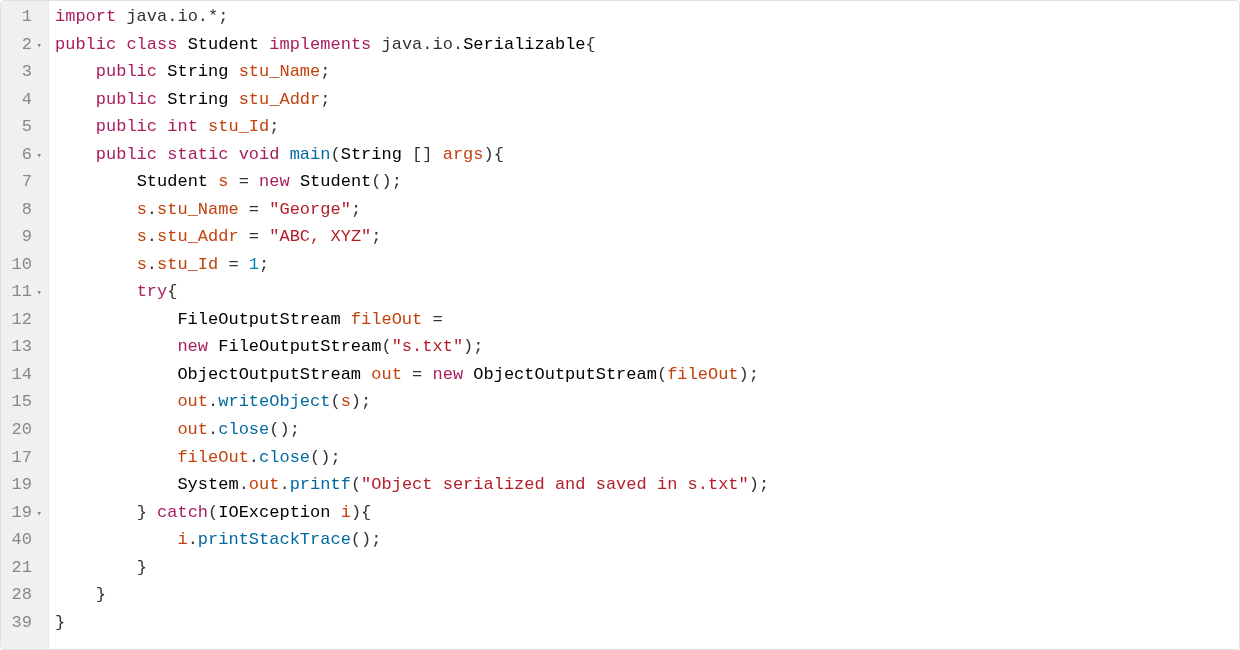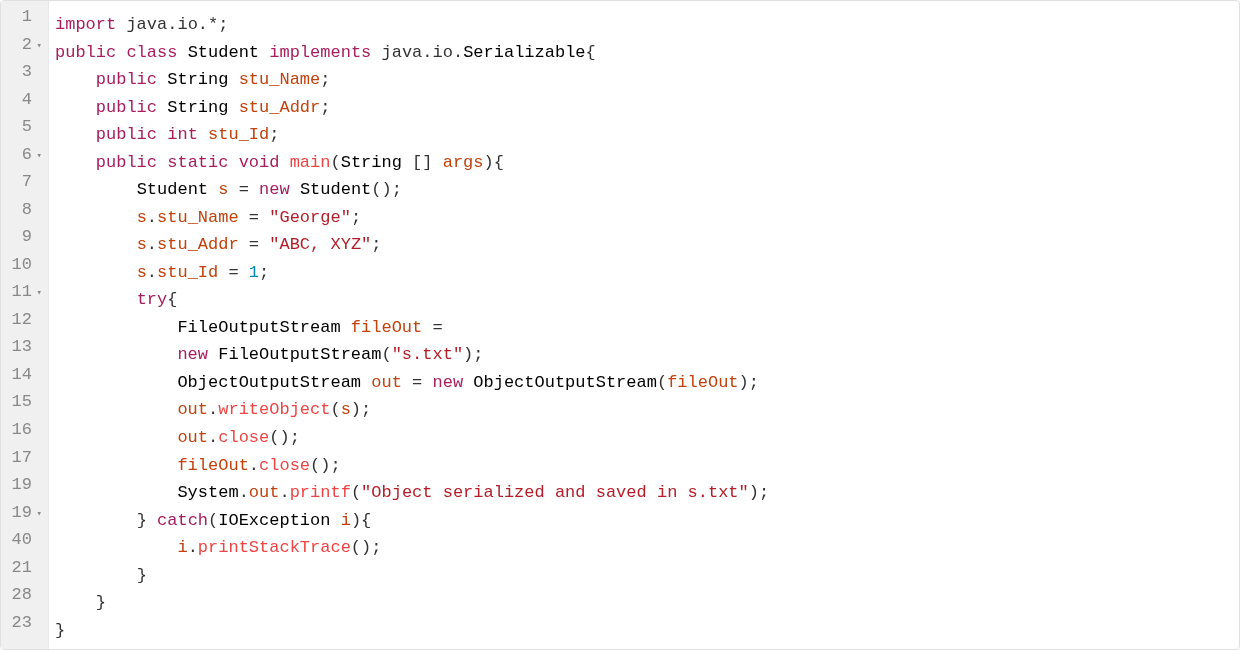--- a/index.html
+++ b/index.html
@@ -38,32 +38,32 @@
   .fold {
     display: inline-block;
     color: #888;
     font-size: 9px;
     margin-left: 2px;
     width: 8px;
     transform: translateY(-1px);
   }
   .code {
     flex: 1;
-    padding: 10px 0 2px 6px;
+    padding: 2px 0 2px 6px;
     white-space: pre;
     color: #333333;
     overflow: hidden;
   }
   .line { display: block; }
   .tok-kw   { color: #a71d5d; }   
   .tok-type { color: #000000; }   
   .tok-str  { color: #b31d28; }   
   .tok-num  { color: #0086b3; }   
   .tok-ident{ color: #c2410c; }
-  .tok-meth { color: #ef4444; }
+  .tok-meth { color: #0369a1; }
   .tok-punc { color: #333333; }
   .tok-pkg  { color: #333333; }
 </style>
 </head>
 <body>
 
 <div class="editor">
   <div class="gutter" id="gutter">
       <div class="gutter-line">
         <span class="lineno">1</span>
@@ -119,21 +119,21 @@
       </div>
       <div class="gutter-line">
         <span class="lineno">14</span>
         <span class="fold"> </span>
       </div>
       <div class="gutter-line">
         <span class="lineno">15</span>
         <span class="fold"> </span>
       </div>
       <div class="gutter-line">
-        <span class="lineno">16</span>
+        <span class="lineno">20</span>
         <span class="fold"> </span>
       </div>
       <div class="gutter-line">
         <span class="lineno">17</span>
         <span class="fold"> </span>
       </div>
       <div class="gutter-line">
         <span class="lineno">19</span>
         <span class="fold"> </span>
       </div>
@@ -147,18 +147,18 @@
       </div>
       <div class="gutter-line">
         <span class="lineno">21</span>
         <span class="fold"> </span>
       </div>
       <div class="gutter-line">
         <span class="lineno">28</span>
         <span class="fold"> </span>
       </div>
       <div class="gutter-line">
-        <span class="lineno">23</span>
+        <span class="lineno">39</span>
         <span class="fold"> </span>
       </div>
     </div>
   <div class="code" id="code"><span class="line"><span class="tok-kw">import</span><span class="tok-ws"> </span><span class="tok-pkg">java</span><span class="tok-punc">.</span><span class="tok-pkg">io</span><span class="tok-punc">.*;</span></span><span class="line"><span class="tok-kw">public</span><span class="tok-ws"> </span><span class="tok-kw">class</span><span class="tok-ws"> </span><span class="tok-type">Student</span><span class="tok-ws"> </span><span class="tok-kw">implements</span><span class="tok-ws"> </span><span class="tok-pkg">java</span><span class="tok-punc">.</span><span class="tok-pkg">io</span><span class="tok-punc">.</span><span class="tok-type">Serializable</span><span class="tok-punc">{</span></span><span class="line"><span class="tok-ws">    </span><span class="tok-kw">public</span><span class="tok-ws"> </span><span class="tok-type">String</span><span class="tok-ws"> </span><span class="tok-ident">stu_Name</span><span class="tok-punc">;</span></span><span class="line"><span class="tok-ws">    </span><span class="tok-kw">public</span><span class="tok-ws"> </span><span class="tok-type">String</span><span class="tok-ws"> </span><span class="tok-ident">stu_Addr</span><span class="tok-punc">;</span></span><span class="line"><span class="tok-ws">    </span><span class="tok-kw">public</span><span class="tok-ws"> </span><span class="tok-kw">int</span><span class="tok-ws"> </span><span class="tok-ident">stu_Id</span><span class="tok-punc">;</span></span><span class="line"><span class="tok-ws">    </span><span class="tok-kw">public</span><span class="tok-ws"> </span><span class="tok-kw">static</span><span class="tok-ws"> </span><span class="tok-kw">void</span><span class="tok-ws"> </span><span class="tok-meth">main</span><span class="tok-punc">(</span><span class="tok-type">String</span><span class="tok-punc"> [] </span><span class="tok-ident">args</span><span class="tok-punc">){</span></span><span class="line"><span class="tok-ws">        </span><span class="tok-type">Student</span><span class="tok-ws"> </span><span class="tok-ident">s</span><span class="tok-punc"> = </span><span class="tok-kw">new</span><span class="tok-ws"> </span><span class="tok-type">Student</span><span class="tok-punc">();</span></span><span class="line"><span class="tok-ws">        </span><span class="tok-ident">s</span><span class="tok-punc">.</span><span class="tok-ident">stu_Name</span><span class="tok-punc"> = </span><span class="tok-str">"George"</span><span class="tok-punc">;</span></span><span class="line"><span class="tok-ws">        </span><span class="tok-ident">s</span><span class="tok-punc">.</span><span class="tok-ident">stu_Addr</span><span class="tok-punc"> = </span><span class="tok-str">"ABC, XYZ"</span><span class="tok-punc">;</span></span><span class="line"><span class="tok-ws">        </span><span class="tok-ident">s</span><span class="tok-punc">.</span><span class="tok-ident">stu_Id</span><span class="tok-punc"> = </span><span class="tok-num">1</span><span class="tok-punc">;</span></span><span class="line"><span class="tok-ws">        </span><span class="tok-kw">try</span><span class="tok-punc">{</span></span><span class="line"><span class="tok-ws">            </span><span class="tok-type">FileOutputStream</span><span class="tok-ws"> </span><span class="tok-ident">fileOut</span><span class="tok-punc"> =</span></span><span class="line"><span class="tok-ws">            </span><span class="tok-kw">new</span><span class="tok-ws"> </span><span class="tok-type">FileOutputStream</span><span class="tok-punc">(</span><span class="tok-str">"s.txt"</span><span class="tok-punc">);</span></span><span class="line"><span class="tok-ws">            </span><span class="tok-type">ObjectOutputStream</span><span class="tok-ws"> </span><span class="tok-ident">out</span><span class="tok-punc"> = </span><span class="tok-kw">new</span><span class="tok-ws"> </span><span class="tok-type">ObjectOutputStream</span><span class="tok-punc">(</span><span class="tok-ident">fileOut</span><span class="tok-punc">);</span></span><span class="line"><span class="tok-ws">            </span><span class="tok-ident">out</span><span class="tok-punc">.</span><span class="tok-meth">writeObject</span><span class="tok-punc">(</span><span class="tok-ident">s</span><span class="tok-punc">);</span></span><span class="line"><span class="tok-ws">            </span><span class="tok-ident">out</span><span class="tok-punc">.</span><span class="tok-meth">close</span><span class="tok-punc">();</span></span><span class="line"><span class="tok-ws">            </span><span class="tok-ident">fileOut</span><span class="tok-punc">.</span><span class="tok-meth">close</span><span class="tok-punc">();</span></span><span class="line"><span class="tok-ws">            </span><span class="tok-type">System</span><span class="tok-punc">.</span><span class="tok-ident">out</span><span class="tok-punc">.</span><span class="tok-meth">printf</span><span class="tok-punc">(</span><span class="tok-str">"Object serialized and saved in s.txt"</span><span class="tok-punc">);</span></span><span class="line"><span class="tok-ws">        </span><span class="tok-punc">} </span><span class="tok-kw">catch</span><span class="tok-punc">(</span><span class="tok-type">IOException</span><span class="tok-ws"> </span><span class="tok-ident">i</span><span class="tok-punc">){</span></span><span class="line"><span class="tok-ws">            </span><span class="tok-ident">i</span><span class="tok-punc">.</span><span class="tok-meth">printStackTrace</span><span class="tok-punc">();</span></span><span class="line"><span class="tok-ws">        </span><span class="tok-punc">}</span></span><span class="line"><span class="tok-ws">    </span><span class="tok-punc">}</span></span><span class="line"><span class="tok-punc">}</span></span></div>
 </div>
 
 </body></html>

